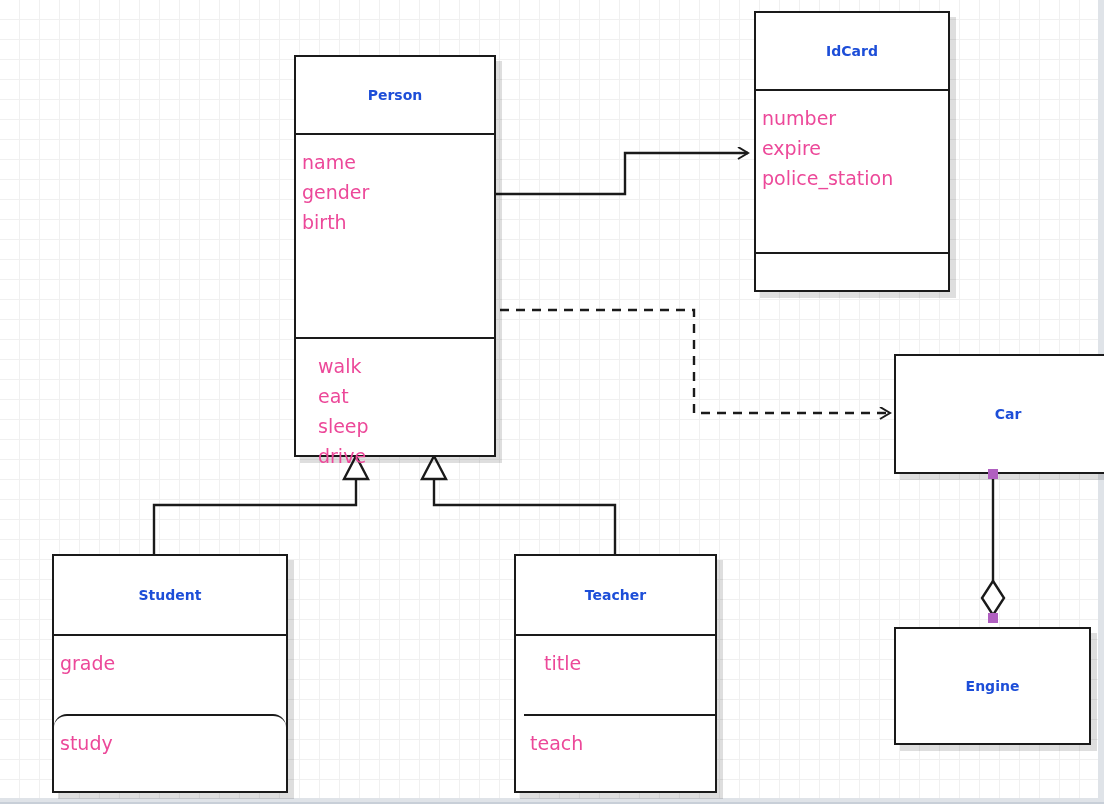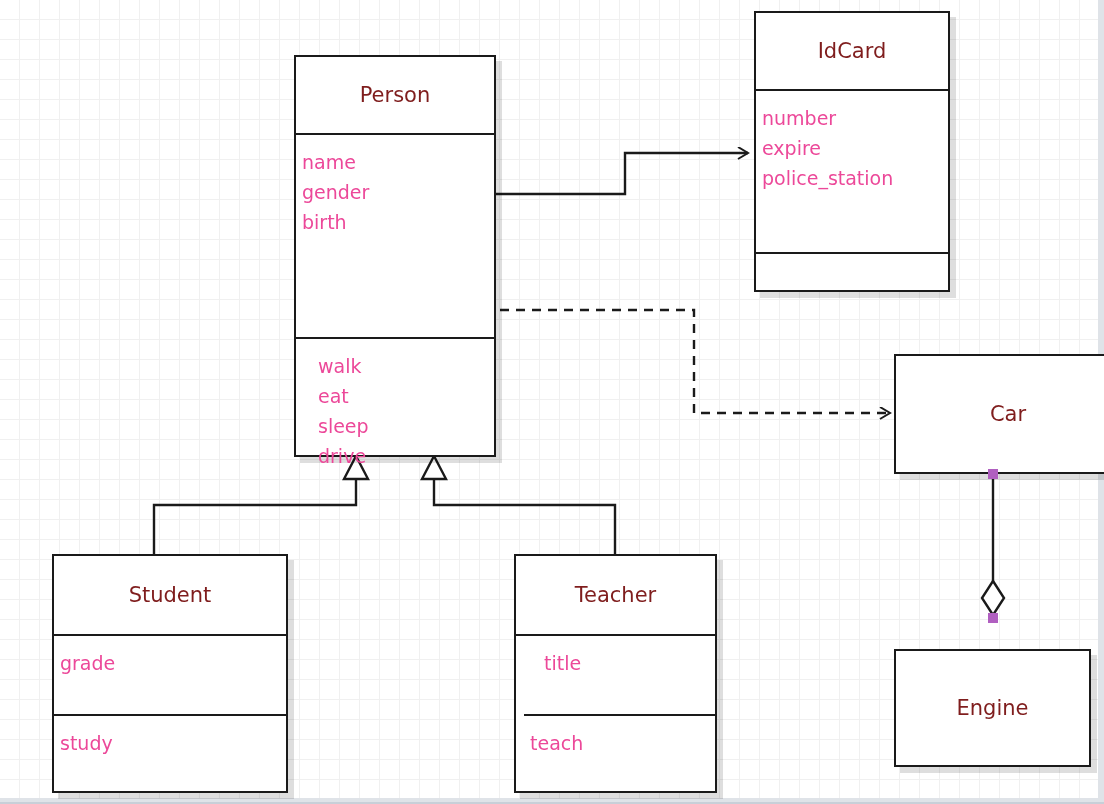--- a/index.html
+++ b/index.html
@@ -54,23 +54,23 @@
     box-sizing: border-box;
     position: relative;
   }
   .compartment + .compartment {
     border-top: 2px solid #1a1a1a;
   }
   .cmp-title {
     display: flex;
     align-items: center;
     justify-content: center;
-    font-weight: normal;
-    font-size: 21px;
-    color: #7f1d1d;
+    font-weight: bold;
+    font-size: 14px;
+    color: #1d4ed8;
   }
   .cmp-body {
     padding: 12px 5px 6px 6px;
     font-size: 19px;
     line-height: 1.58;
     color: #ec4899;
   }
   .cmp-empty { }
   .member { white-space: nowrap; }
 
@@ -155,39 +155,39 @@
       <div class="member">police_station</div>
     </div>
     <div class="compartment cmp-empty" style="height:38px;"></div>
   </div>
 
   <div class="uml-class" id="cls-student" style="left:52px; top:554px; width:236px; height:239px;">
     <div class="compartment cmp-title" style="height:78px;">Student</div>
     <div class="compartment cmp-body" style="height:80px;">
       <div class="member">grade</div>
     </div>
-    <div class="compartment cmp-body" style="height:79px;">
+    <div class="compartment cmp-body" style="height:79px;border-radius:13px;">
       <div class="member">study</div>
     </div>
   </div>
 
   <div class="uml-class" id="cls-teacher" style="left:514px; top:554px; width:203px; height:239px;">
     <div class="compartment cmp-title" style="height:78px;">Teacher</div>
     <div class="compartment cmp-body" style="height:80px;padding-left:28px;">
       <div class="member">title</div>
     </div>
     <div class="compartment cmp-body" style="height:79px;margin-left:8px;">
       <div class="member">teach</div>
     </div>
   </div>
 
   <div class="uml-class" id="cls-car" style="left:894px; top:354px; width:228px; height:120px;">
     <div class="compartment cmp-title" style="height:116px;">Car</div>
   </div>
 
-  <div class="uml-class" id="cls-engine" style="left:894px; top:649px; width:197px; height:118px;">
+  <div class="uml-class" id="cls-engine" style="left:894px; top:627px; width:197px; height:118px;">
     <div class="compartment cmp-title" style="height:114px;">Engine</div>
   </div>
 
   <div class="edge-right"></div>
   <div class="edge-bottom"></div>
   <div class="edge-bottom-dark"></div>
 </div>
 
 </body></html>

